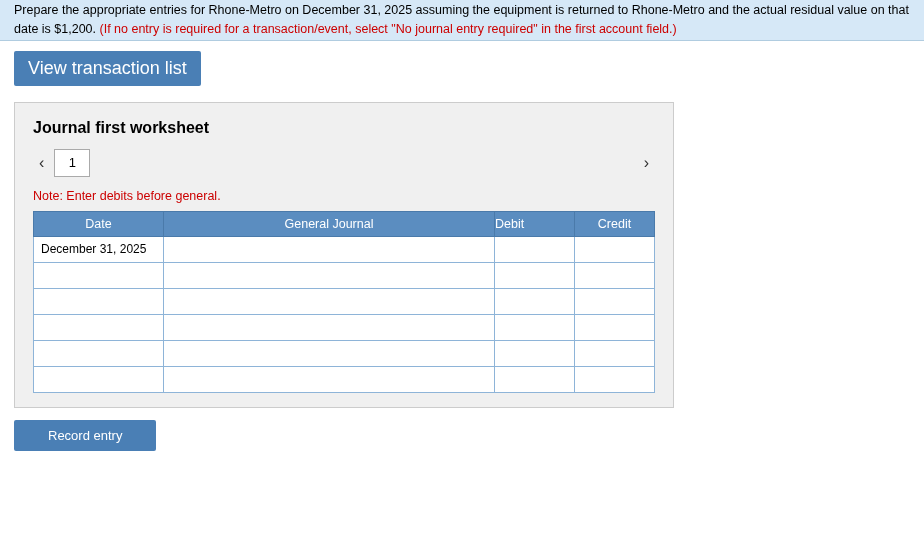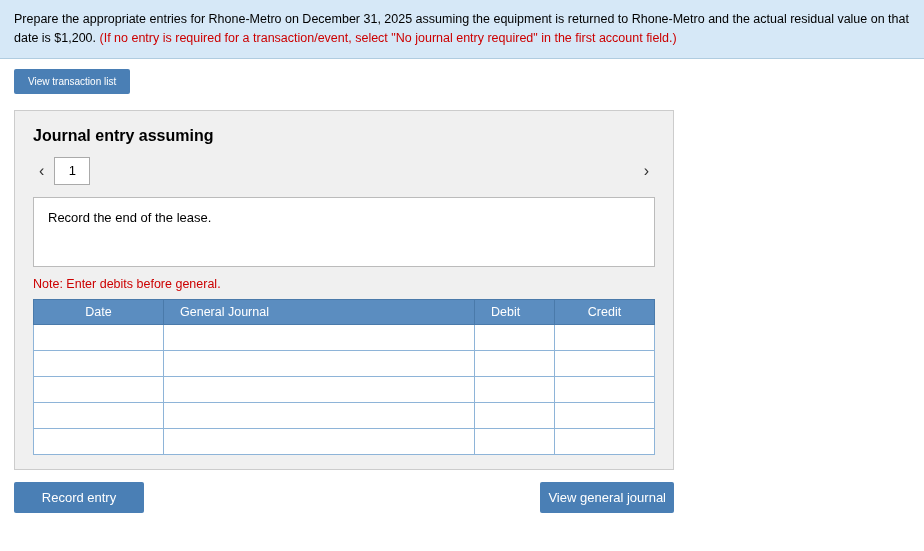--- a/index.html
+++ b/index.html
@@ -7,38 +7,38 @@
       font-family: Arial, sans-serif;
       font-size: 13px;
       background: #fff;
       width: 924px;
       min-height: 551px;
     }
 
     
     .instruction-banner {
       background: #d6e8f7;
-      padding: 10px 14px;
+      padding: 1px 14px;
       font-size: 12.5px;
       line-height: 1.5;
       color: #000;
       border-bottom: 1px solid #b0cce0;
     }
     .instruction-banner .red-text {
       color: #cc0000;
     }
 
     
     .view-transaction-btn {
       display: inline-block;
       margin: 10px 14px;
       background: #4a7fb5;
       color: #fff;
       padding: 7px 14px;
-      font-size: 10px;
+      font-size: 18px;
       border: none;
       cursor: pointer;
       border-radius: 2px;
     }
 
     
     .worksheet-container {
       margin: 6px 14px 10px 14px;
       background: #f0f0f0;
       border: 1px solid #ccc;
@@ -102,37 +102,37 @@
     
     .journal-table {
       width: 100%;
       border-collapse: collapse;
       font-size: 12.5px;
     }
     .journal-table thead tr th {
       background: #5b8dc0;
       color: #fff;
       text-align: center;
-      padding: 5px 16px;
+      padding: 5px 0;
       border: 1px solid #4a7aaa;
       font-weight: normal;
     }
     .journal-table thead tr th.th-date {
       width: 130px;
       text-align: center;
     }
     .journal-table thead tr th.th-journal {
-      text-align: left;
+      text-align: center;
     }
     .journal-table thead tr th.th-debit {
       width: 80px;
       text-align: left;
     }
     .journal-table thead tr th.th-credit {
-      width: 100px;
+      width: 80px;
       text-align: center;
     }
 
     .journal-table tbody tr td {
       border: 1px solid #8eb4d8;
       height: 26px;
       padding: 2px 4px;
       background: #fff;
     }
     .journal-table tbody tr td.td-date {
@@ -153,21 +153,21 @@
       display: flex;
       align-items: center;
       gap: 10px;
       margin: 12px 14px 8px 14px;
       max-width: 660px;
     }
     .btn-action {
       background: #4a7fb5;
       color: #fff;
       border: none;
-      padding: 8px 8px;
+      padding: 8px 34px;
       font-size: 13px;
       cursor: pointer;
       border-radius: 2px;
       min-width: 130px;
     }
     .btn-spacer {
       flex: 1;
     }
   </style>
 </head>
@@ -179,46 +179,49 @@
 <div class="instruction-banner">
   <span>Prepare the appropriate entries for Rhone-Metro on December 31, 2025 assuming the equipment is returned to Rhone-Metro and the actual residual value on that date is $1,200.</span>
   <span class="red-text">(If no entry is required for a transaction/event, select "No journal entry required" in the first account field.)</span>
 </div>
 
 
 <button class="view-transaction-btn">View transaction list</button>
 
 
 <div class="worksheet-container">
-  <div class="worksheet-title">Journal entry assuming</div>
+  <div class="worksheet-title">Journal first worksheet</div>
 
   <div class="tab-nav">
     <span class="tab-arrow">‹</span>
     <div class="tab-box">
       <span>1</span>
     </div>
     <span class="tab-arrow tab-nav-right">›</span>
   </div>
 
-  <div class="description-box">
-    <span>Record the end of the lease.</span>
-  </div>
 
   <div class="note-text">Note: Enter debits before general.</div>
 
   <table class="journal-table">
     <thead>
       <tr>
         <th class="th-date">Date</th>
         <th class="th-journal">General Journal</th>
         <th class="th-debit">Debit</th>
         <th class="th-credit">Credit</th>
       </tr>
     </thead>
     <tbody id="journal-tbody">
+    <tr>
+          <td class="td-date"><input type="text" value="December 31, 2025" style=""></td>
+          <td><input type="text" style=""></td>
+          <td><input type="text" style=""></td>
+          <td><input type="text" style=""></td>
+        </tr>
         <tr>
           <td class="td-date"><input type="text" style=""></td>
           <td><input type="text" style=""></td>
           <td><input type="text" style=""></td>
           <td><input type="text" style=""></td>
         </tr>
         <tr>
           <td class="td-date"><input type="text" style=""></td>
           <td><input type="text" style=""></td>
           <td><input type="text" style=""></td>
@@ -243,17 +246,16 @@
           <td><input type="text" style=""></td>
         </tr>
       </tbody>
   </table>
 </div>
 
 
 <div class="bottom-buttons">
   <button class="btn-action">Record entry</button>
   <div class="btn-spacer"></div>
-  <button class="btn-action">View general journal</button>
 </div>
 
 
 
 
 </body></html>

